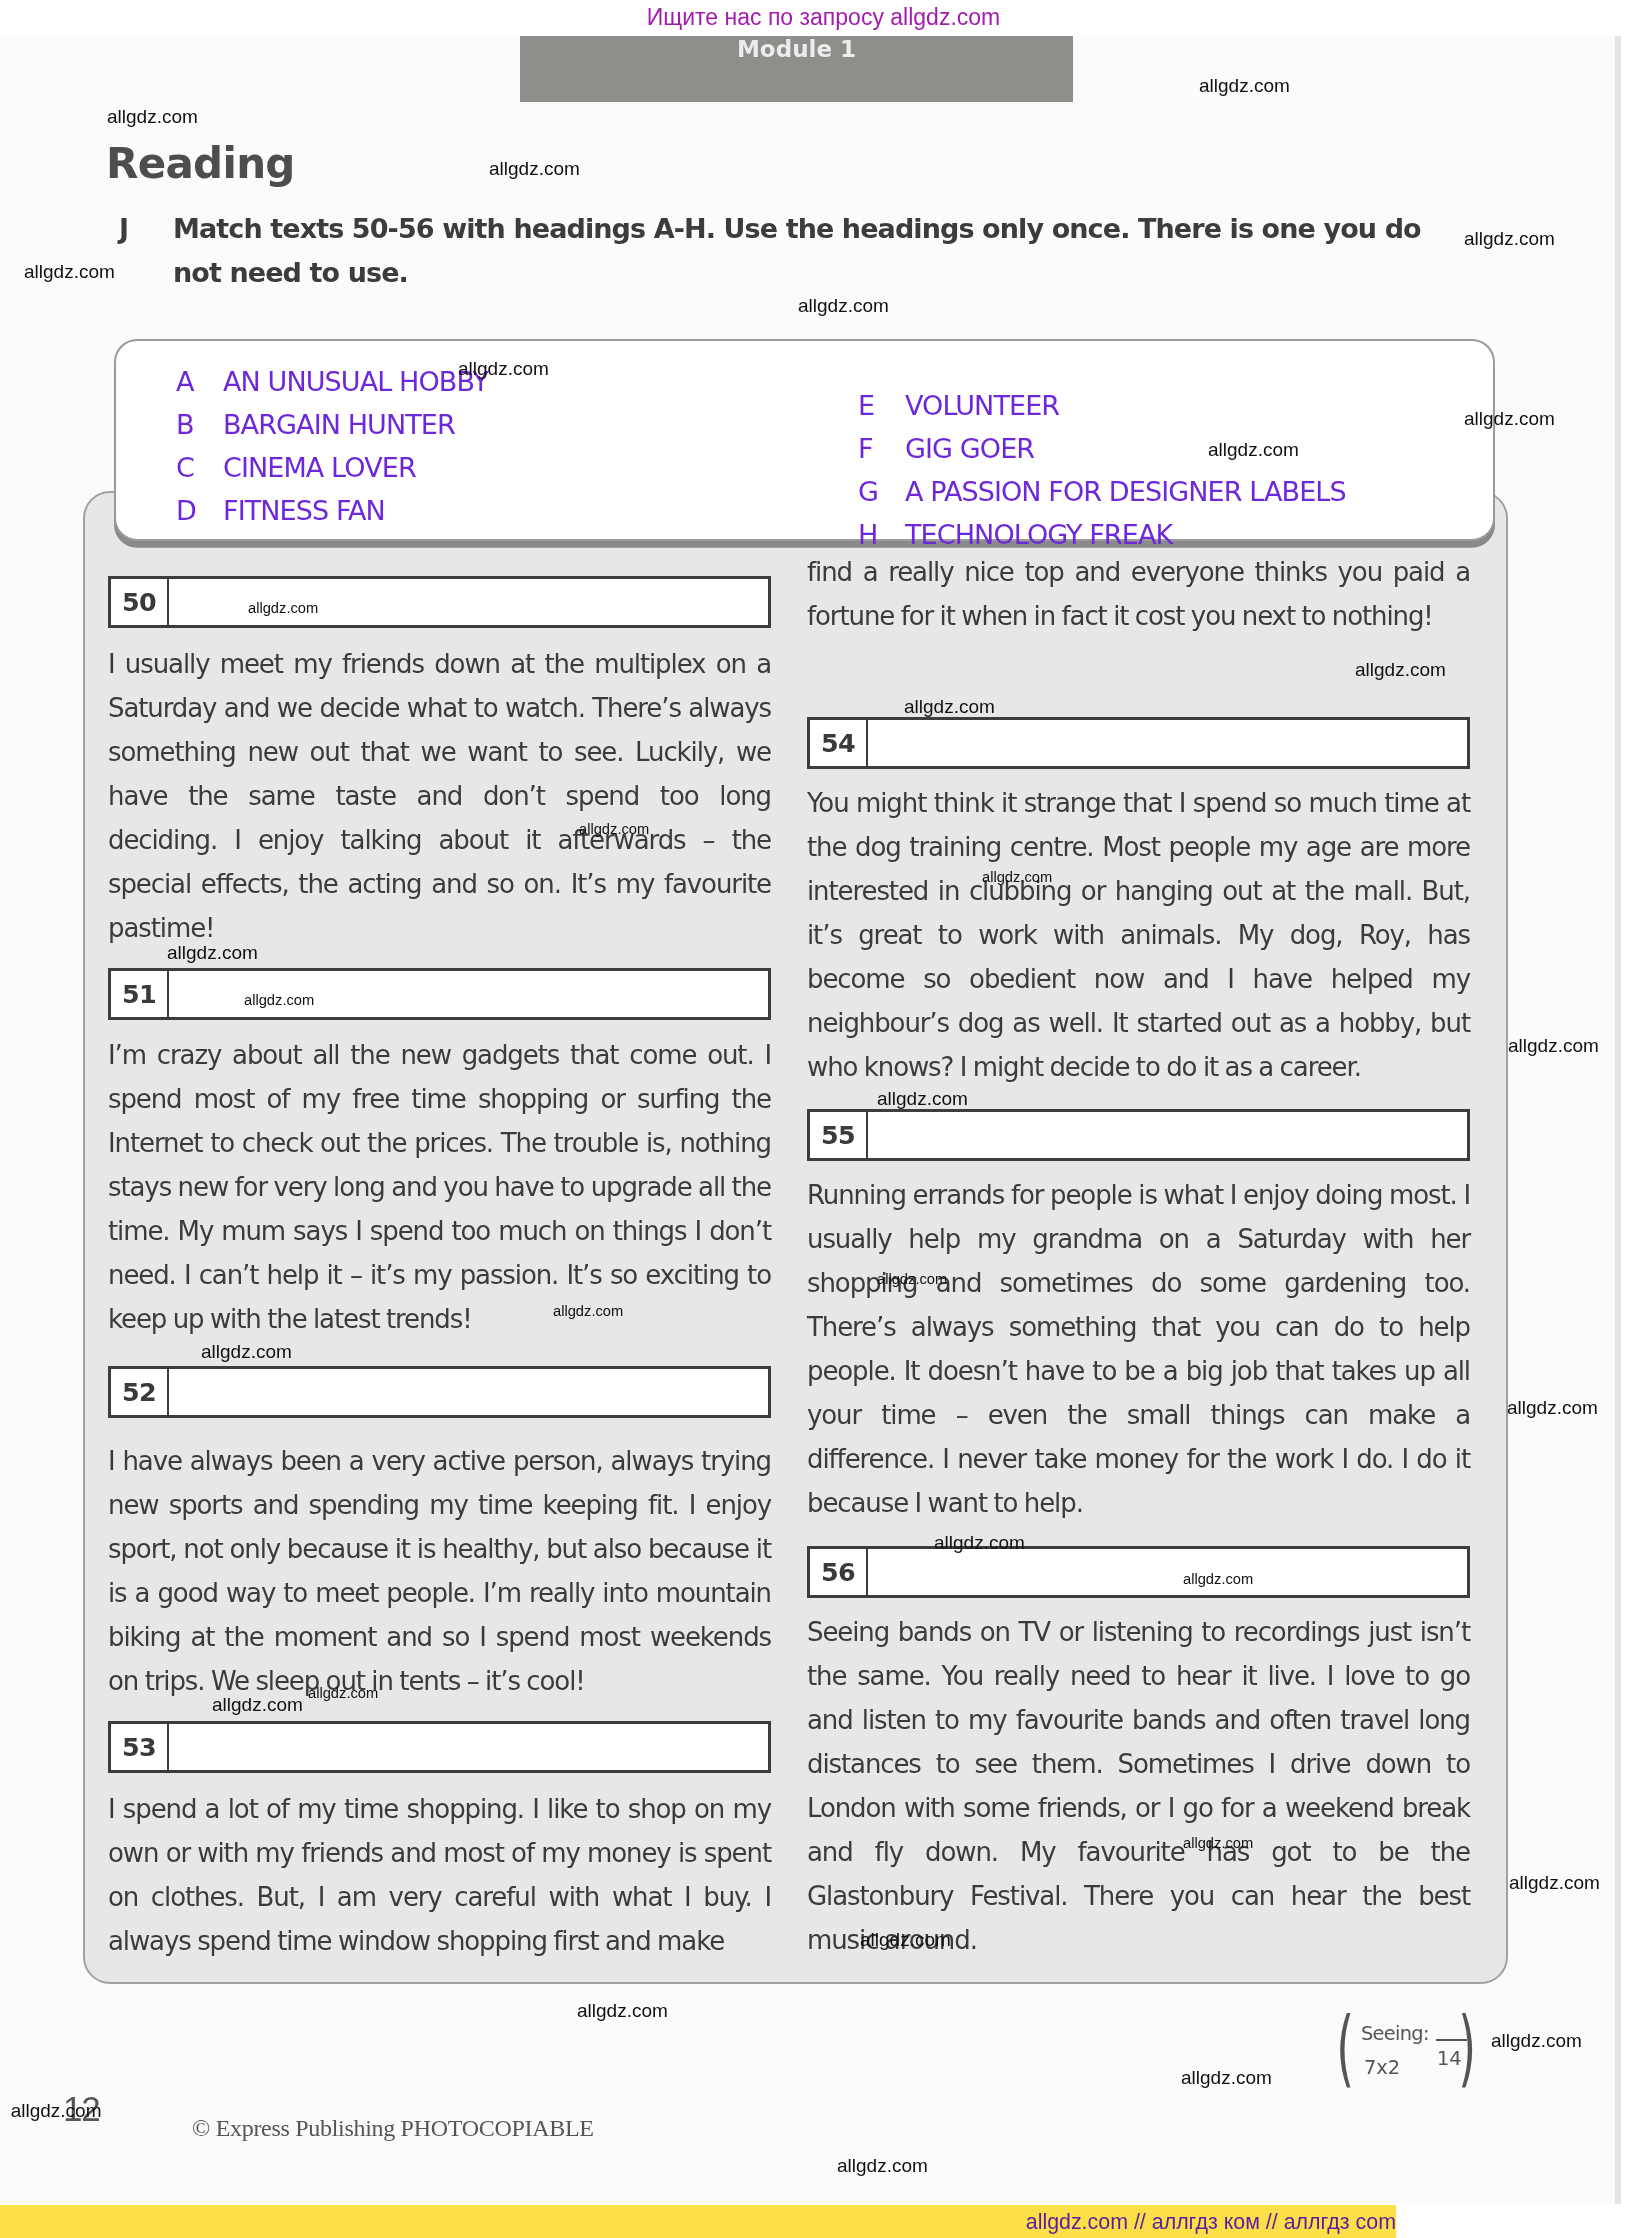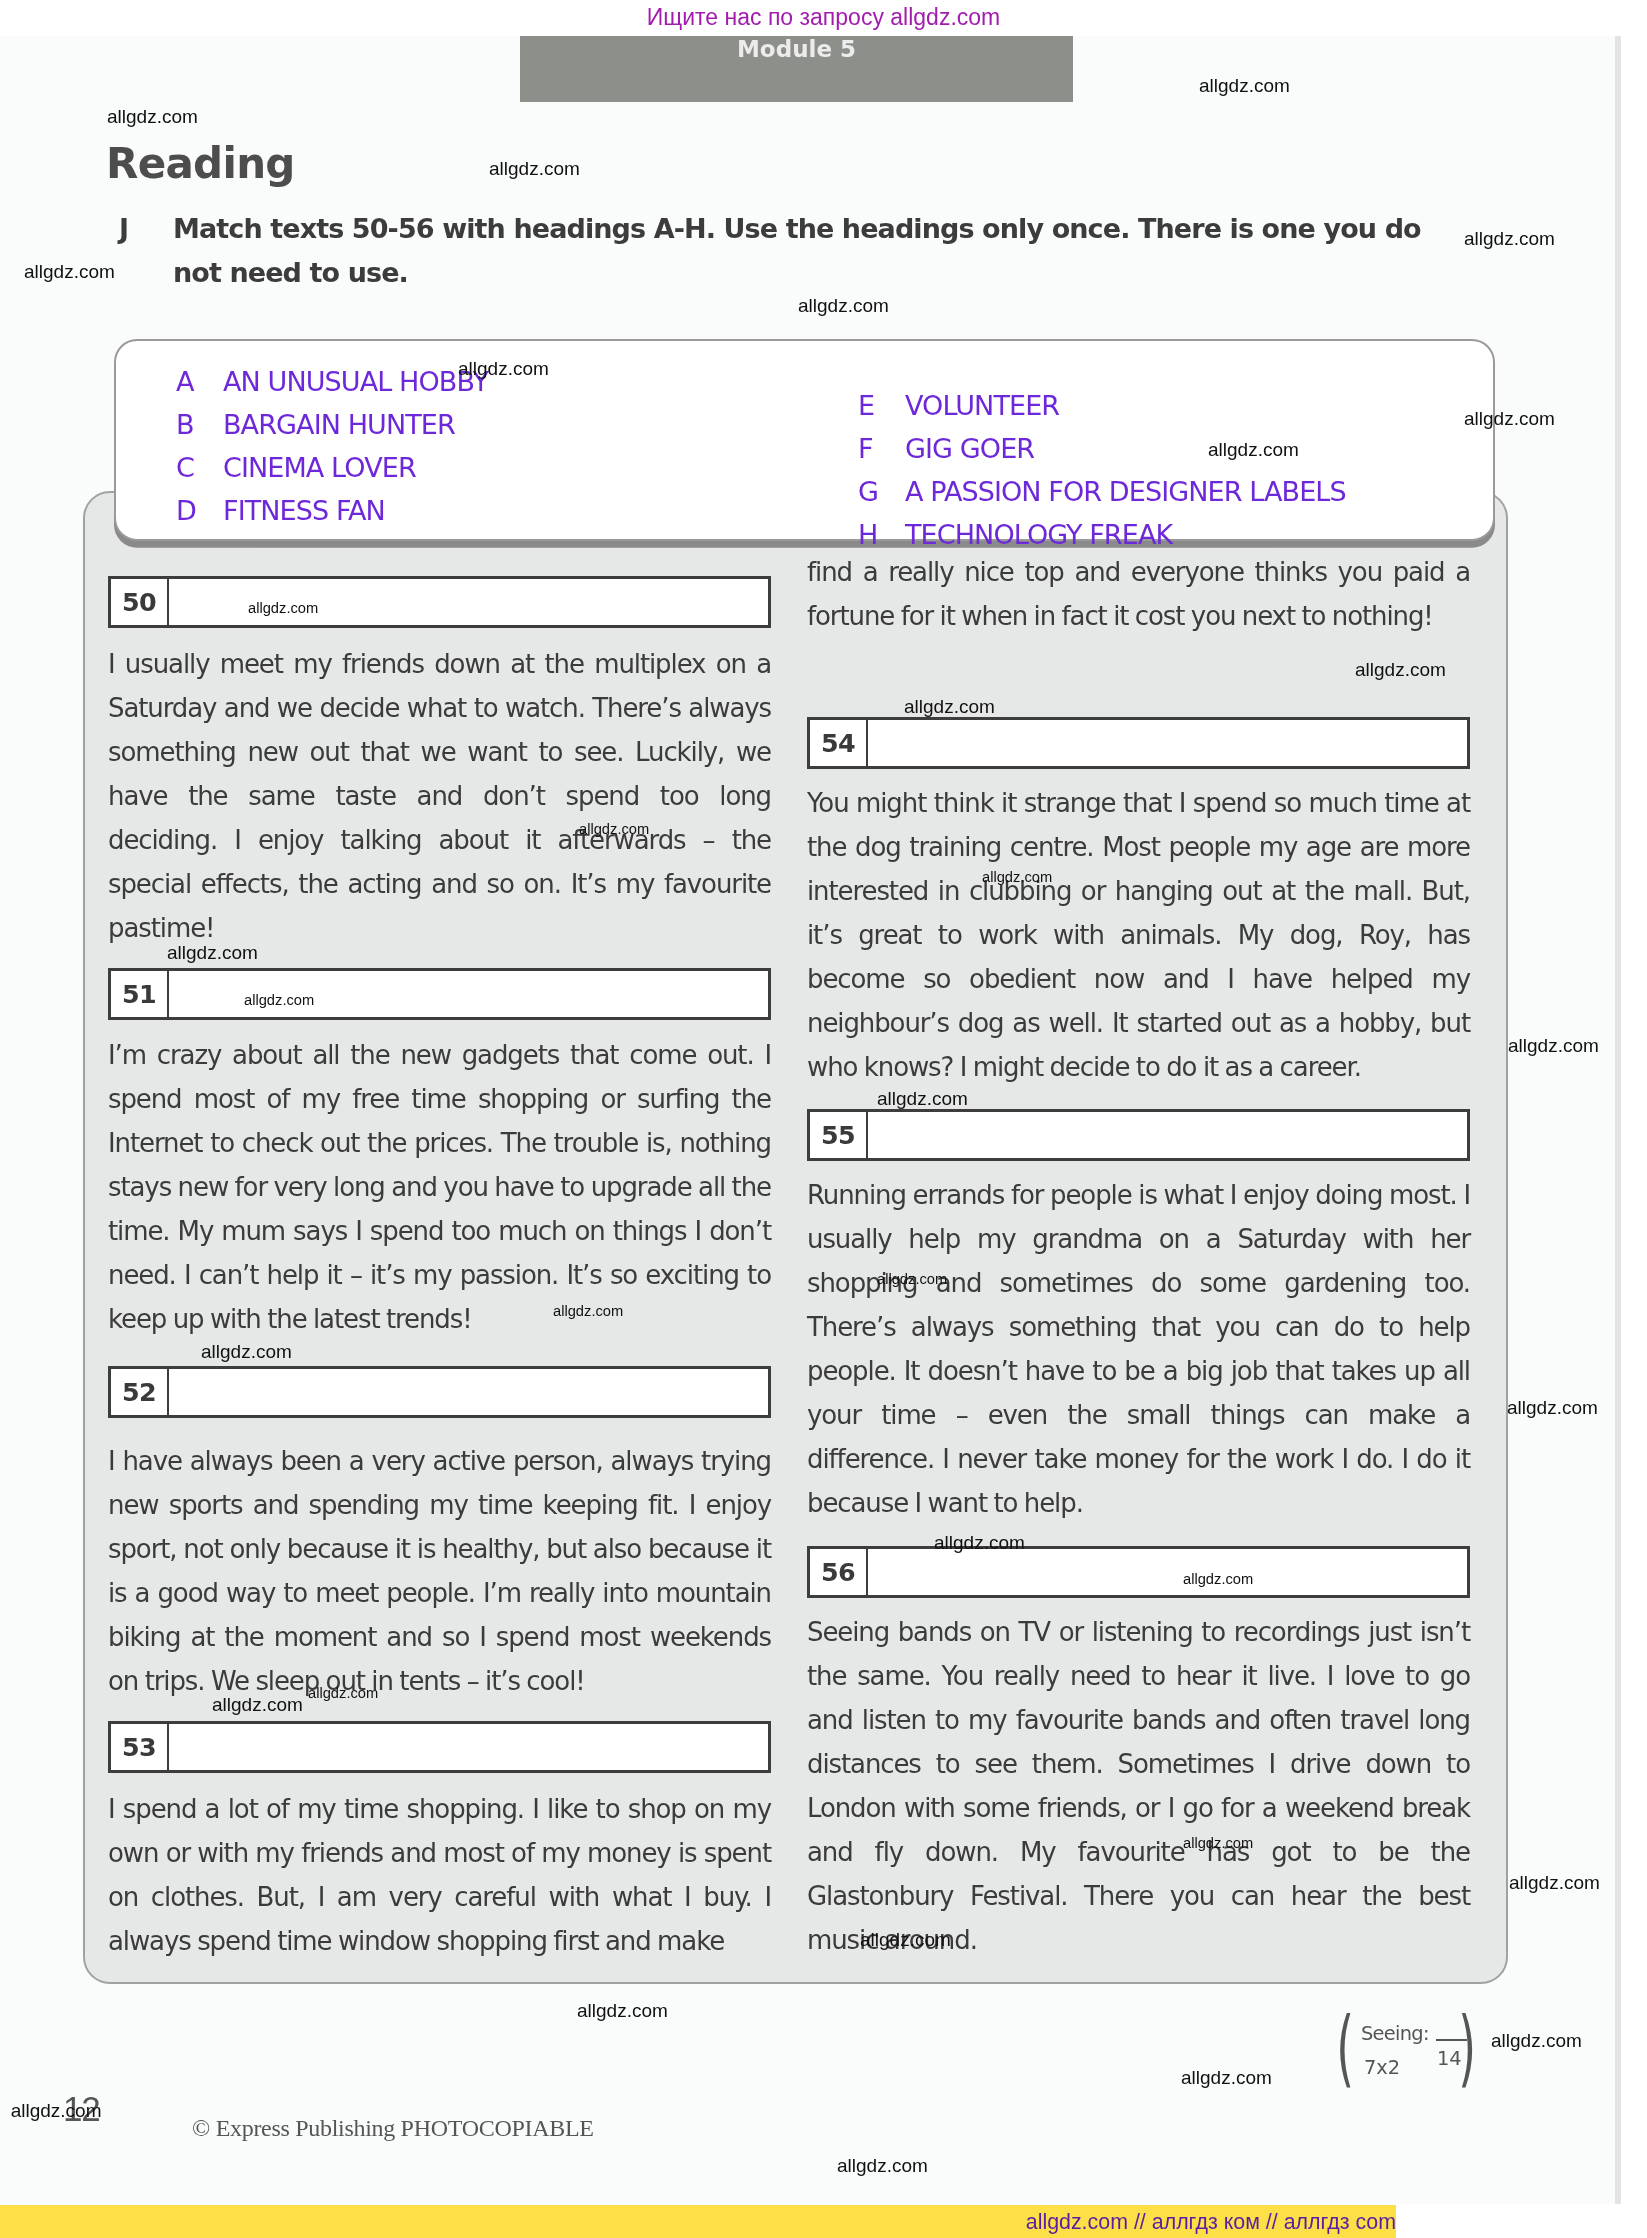--- a/index.html
+++ b/index.html
@@ -59,21 +59,21 @@
 </head>
 <body>
 
 <div class="top-banner">
   <span>Ищите нас по запросу allgdz.com</span>
 </div>
 
 <div class="page">
 
   <div class="module-tab">
-    <span>Module 5</span>
+    <span>Module 1</span>
   </div>
 
   <div class="section-title">Reading</div>
 
   <div class="instruction">
     <span class="letter">J</span>
     <span class="text">Match texts 50-56 with headings A-H. Use the headings only once. There is one you do not need to use.</span>
   </div>
 
   <div class="headings-box">

